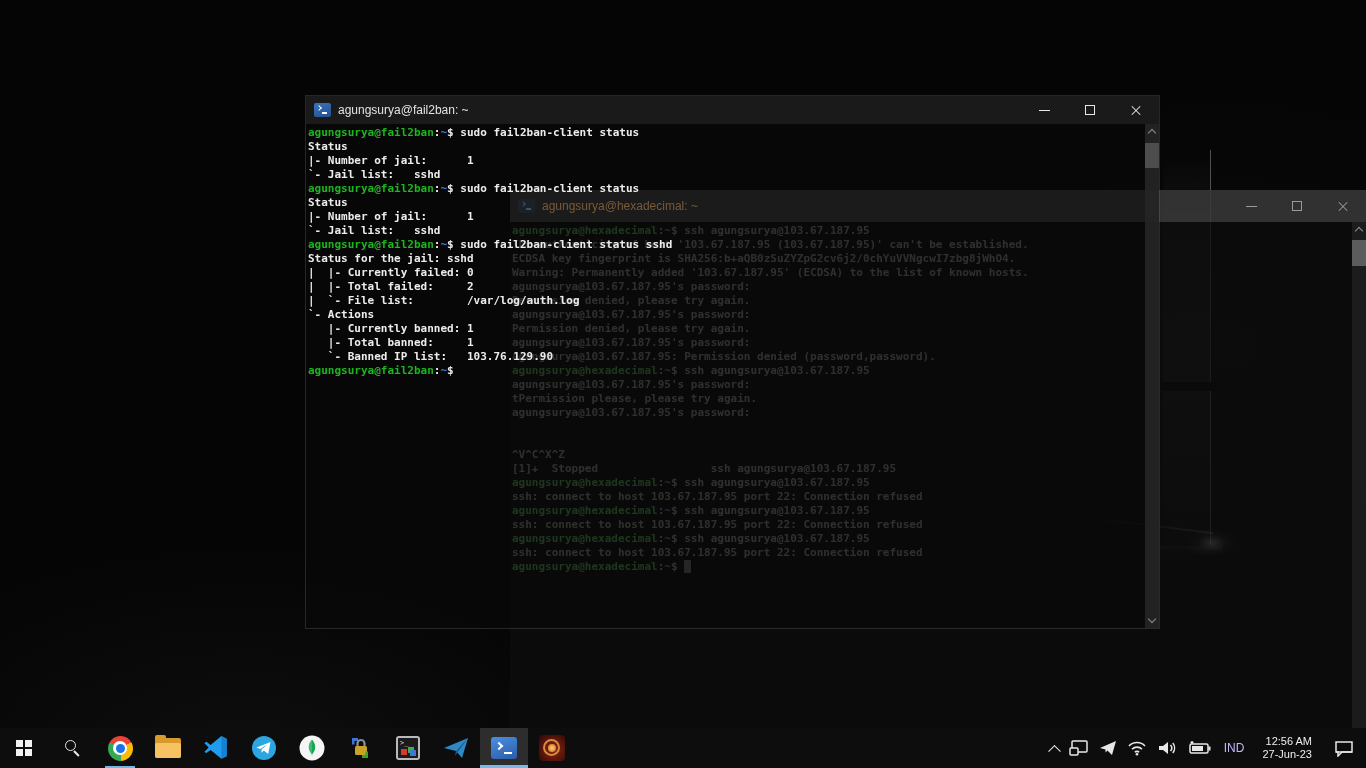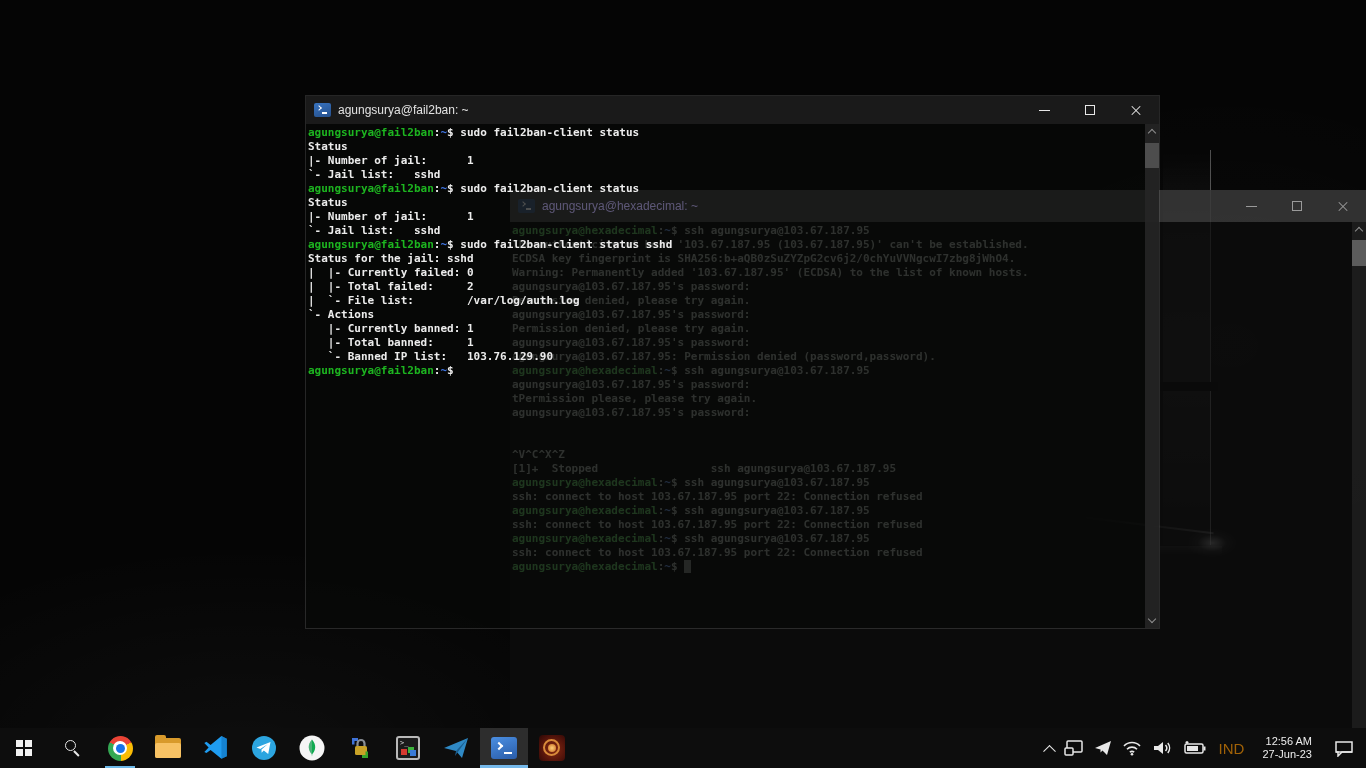--- a/index.html
+++ b/index.html
@@ -44,21 +44,21 @@
       border-right:1.6px solid #fff; border-top:1.6px solid #fff; transform:rotate(45deg); }
   .ps-badge .us { position:absolute; left:8px; bottom:3px; width:5px; height:1.6px; background:#fff; }
 
   
   .content { position:absolute; font-family:"DejaVu Sans Mono",monospace; font-size:11px; font-weight:bold; }
   .t-line { height:14px; line-height:14px; white-space:pre; }
 
   
   .bg-window { left:510px; top:190px; width:856px; height:538px; z-index:1; }
   .bg-window .titlebar { height:32px; background:rgba(56,56,56,0.88); }
-  .bg-window .tb-title { color:#c4b5fd; }
+  .bg-window .tb-title { color:#fdba74; }
   .bg-window .glyph-min { background:#9a9a9a; }
   .bg-window .glyph-max { border-color:#9a9a9a; }
   .bg-window .glyph-close i { background:#9a9a9a; }
   .bg-window .ps-badge { background:#2f4b74; opacity:0.55; }
   .bg-content { left:0; top:32px; right:14px; bottom:0; background:rgba(12,12,12,0.80); padding:2px 0 0 2px; overflow:hidden; }
   .bg-content .w { color:#5d615d; }
   .bg-content .p { color:#3a6e3a; }
   .bg-content .b { color:#3f5680; }
   .bg-content .c { background:#4a4d4a; }
   .bg-scrollbar { position:absolute; right:0; top:32px; width:14px; bottom:0; background:rgba(46,46,46,0.55); }
@@ -115,21 +115,21 @@
   .ico-ps { width:26px; height:22px; border-radius:3px; background:linear-gradient(160deg,#4b8fe2,#2a5ca8); position:relative; }
   .ico-ps .gt { position:absolute; left:5px; top:6px; width:6px; height:6px; border-right:2.2px solid #fff; border-top:2.2px solid #fff; transform:rotate(45deg); }
   .ico-ps .us { position:absolute; left:13px; bottom:5px; width:8px; height:2.2px; background:#fff; }
 
   .ico-moba { width:24px; height:24px; background:#1b1b1b; border:2px solid #b9b9b9; border-radius:3px; position:relative; }
   .ico-moba .t { position:absolute; left:2px; top:2px; color:#ddd; font-size:7px; font-family:"DejaVu Sans Mono",monospace; line-height:7px; }
   .ico-moba .r { position:absolute; width:6px; height:6px; }
 
   .tray { margin-left:auto; display:flex; align-items:center; height:40px; }
   .tray-btn { height:40px; display:flex; align-items:center; justify-content:center; padding:0 5px; position:relative; }
-  .tray-lang { color:#a16207; font-size:15px; padding:0 8px; }
+  .tray-lang { color:#c4b5fd; font-size:12px; padding:0 8px; }
   .tray-clock { color:#ededed; font-size:11px; line-height:13px; text-align:right; padding:0 10px; }
   .tray-chevron { width:9px; height:9px; border-left:1.7px solid #e8e8e8; border-top:1.7px solid #e8e8e8; transform:rotate(45deg) translate(2px,2px); }
   .svgicon { display:block; }
 </style>
 </head>
 <body>
 
 <div id="screen">
 
   <div class="wallpaper">

